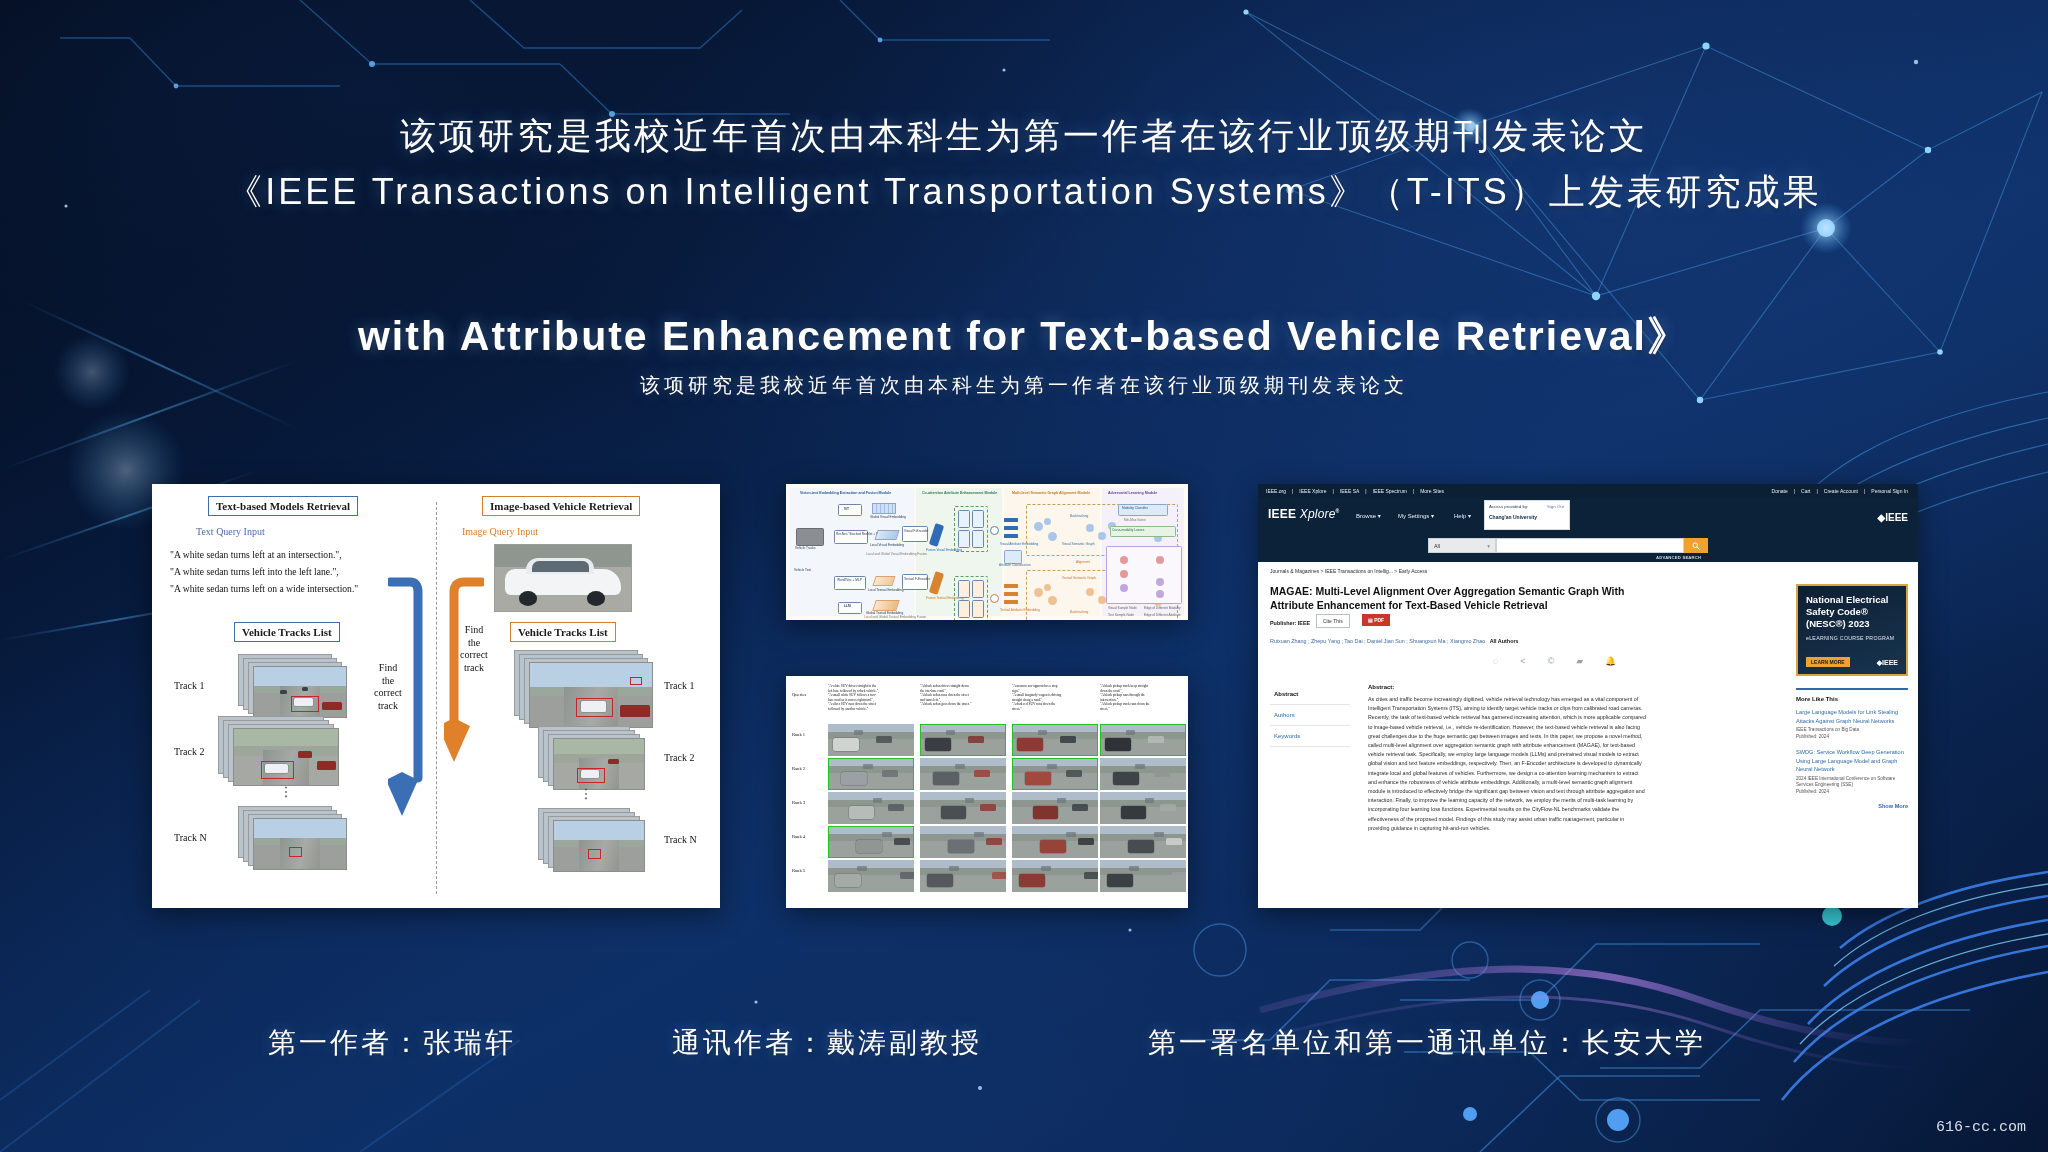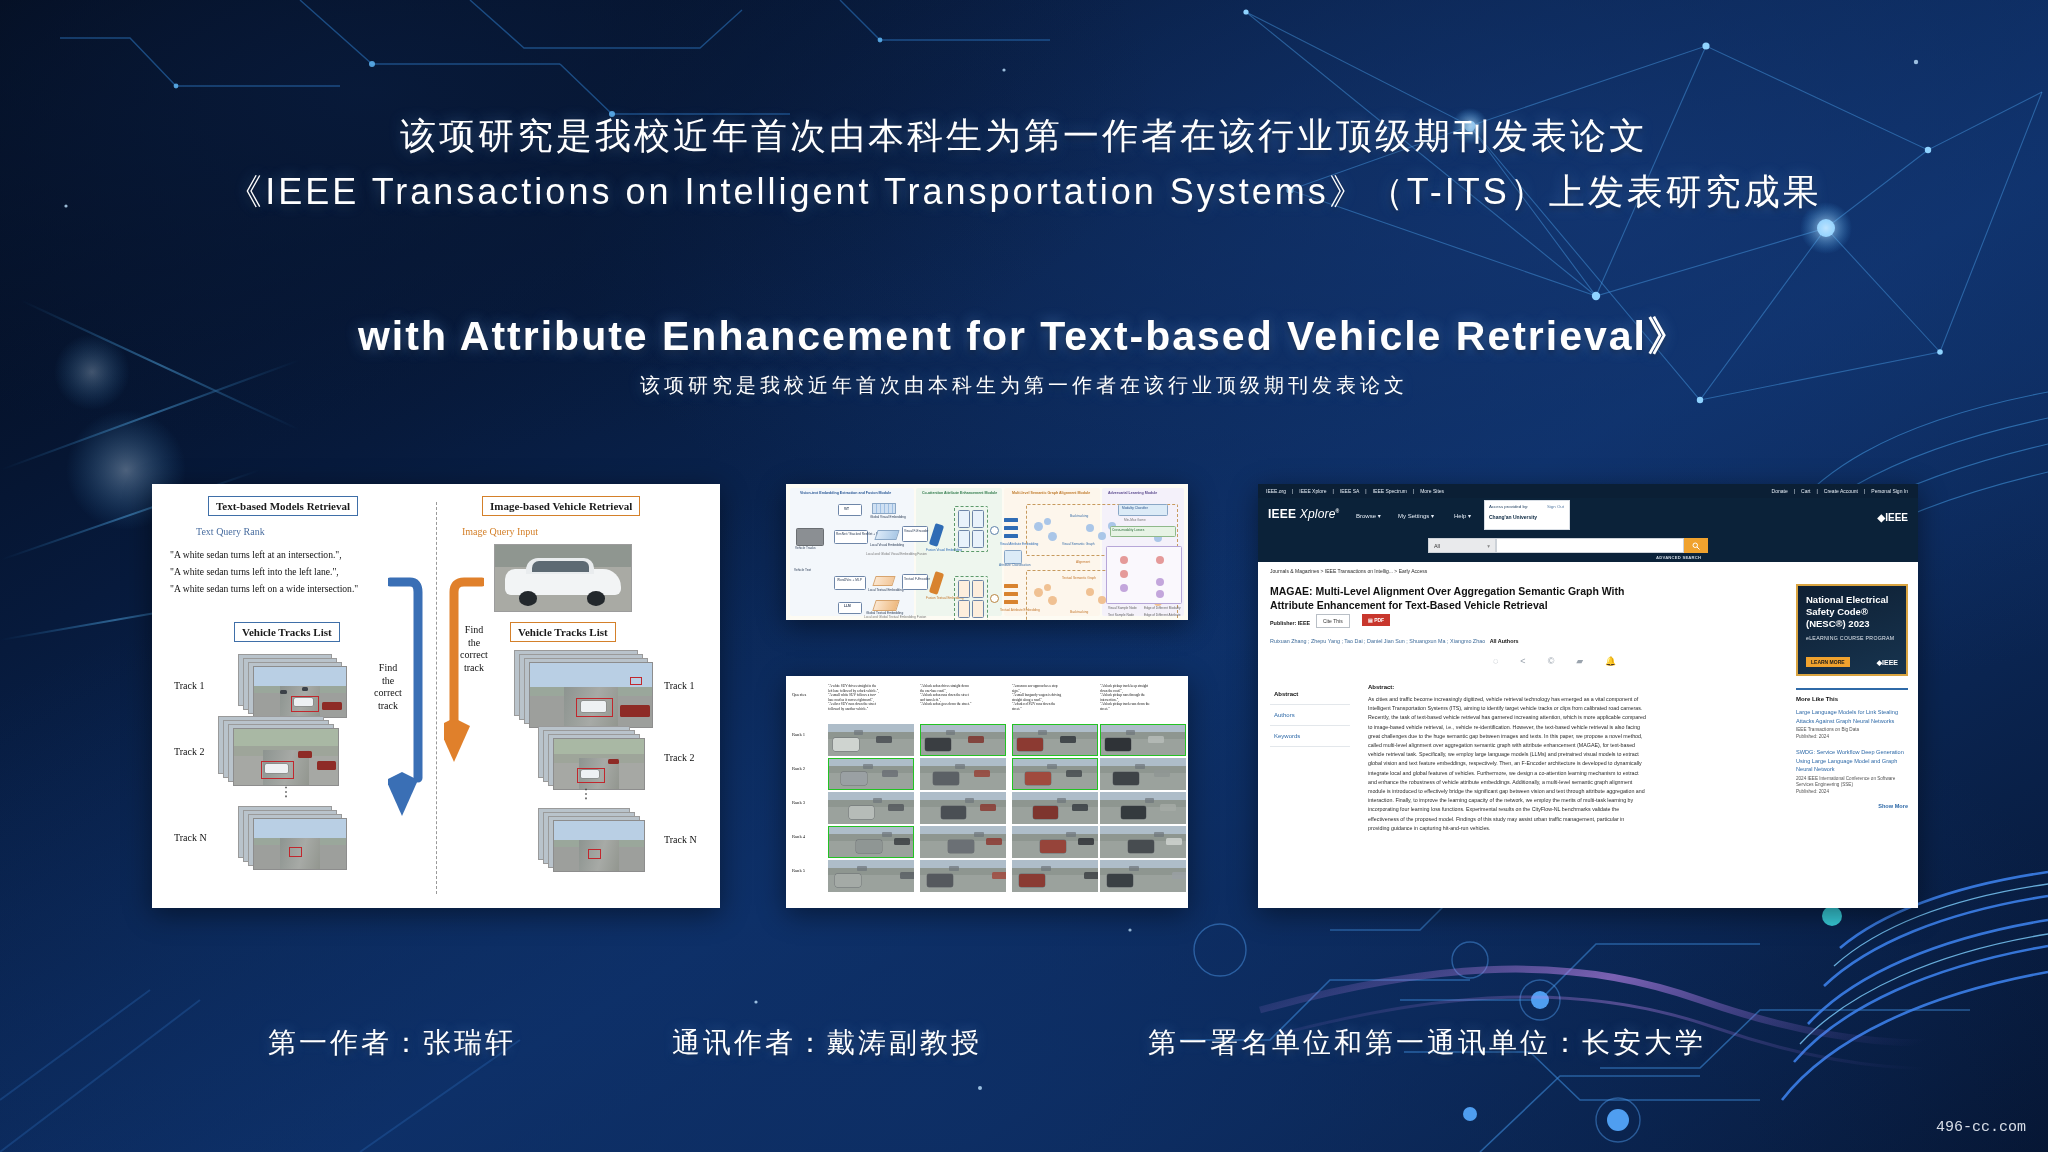--- a/index.html
+++ b/index.html
@@ -267,21 +267,21 @@
   <div class="head h-title t2">with Attribute Enhancement for Text-based Vehicle Retrieval》</div>
   <div class="head h-sub">该项研究是我校近年首次由本科生为第一作者在该行业顶级期刊发表论文</div>
 
   <div class="panel" id="panel-left">
     <div class="lp">
       <div class="lp-divider"></div>
 
       <div class="chip" style="left:56px;top:12px;">Text-based Models Retrieval</div>
       <div class="chip orange" style="left:330px;top:12px;">Image-based Vehicle Retrieval</div>
 
-      <div class="lp-lbl" style="left:44px;top:42px;">Text Query Rank</div>
+      <div class="lp-lbl" style="left:44px;top:42px;">Text Query Input</div>
       <div class="lp-lbl or" style="left:310px;top:42px;">Image Query Input</div>
 
       <div class="lp-q" style="left:18px;top:64px;">"A white sedan turns left at an intersection.",</div>
       <div class="lp-q" style="left:18px;top:81px;">"A white sedan turns left into the left lane.",</div>
       <div class="lp-q" style="left:18px;top:98px;">"A white sedan turns left on a wide intersection."</div>
 
       <div class="qcar" style="left:342px;top:60px;width:136px;height:66px;">
         <div class="body"></div>
           <div class="top"></div>
           <div class="win"></div>
@@ -753,14 +753,14 @@
           </div>
           <div class="ie-showmore">Show More</div>
         </div>
       </div>
     </div>
   </div>
 
   <div class="foot" id="foot-author">第一作者：张瑞轩</div>
   <div class="foot" id="foot-corr">通讯作者：戴涛副教授</div>
   <div class="foot" id="foot-affil">第一署名单位和第一通讯单位：长安大学</div>
-  <div class="watermark">496-cc.com</div>
+  <div class="watermark">616-cc.com</div>
 </div>
 
 </body></html>

